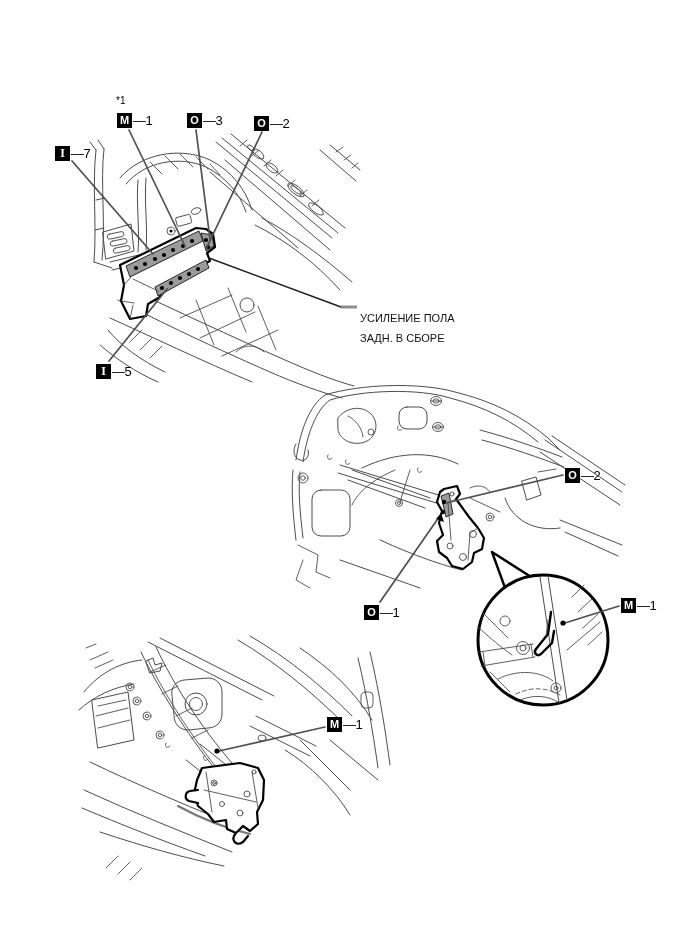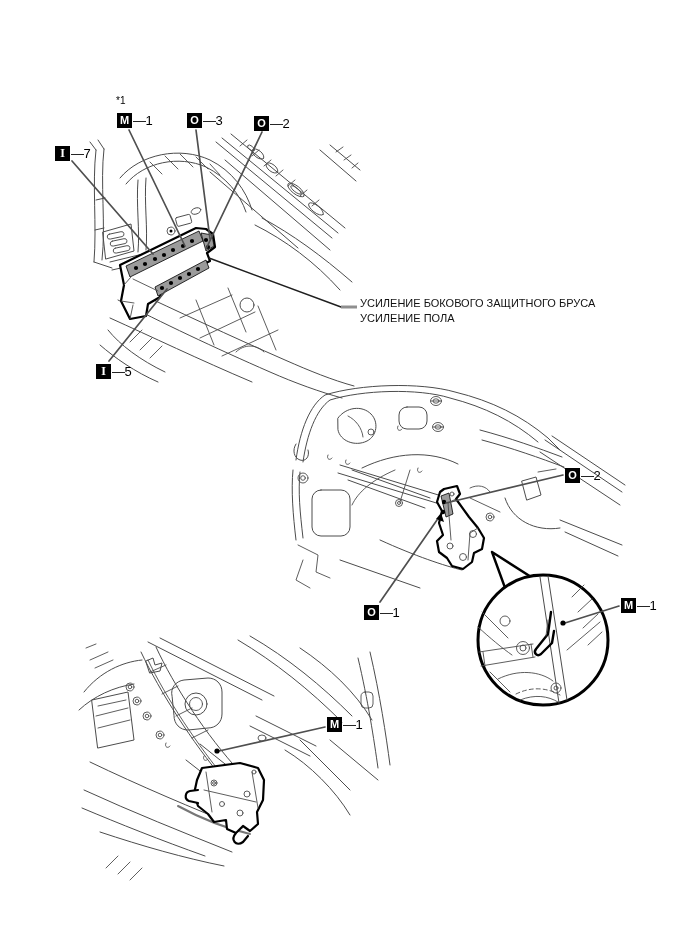--- a/index.html
+++ b/index.html
@@ -299,17 +299,18 @@
 <div class="callout" style="left:621px;top:597px;">
   <span class="box">M</span>
   <span class="sfx">—1</span>
 </div>
 <div class="callout" style="left:327px;top:716px;">
   <span class="box">M</span>
   <span class="sfx">—1</span>
 </div>
 
 <div class="ru" style="left:360px;top:296px;width:270px;">
-  <span class="l1">УСИЛЕНИЕ БОКОВОГО ЗАЩИТНОГО БРУСА</span><br>
+  <br>
   <span class="l2">УСИЛЕНИЕ ПОЛА</span>
+  <span class="l3">ЗАДН. В СБОРЕ</span>
 </div>
 
 </div>
 
 </body></html>

